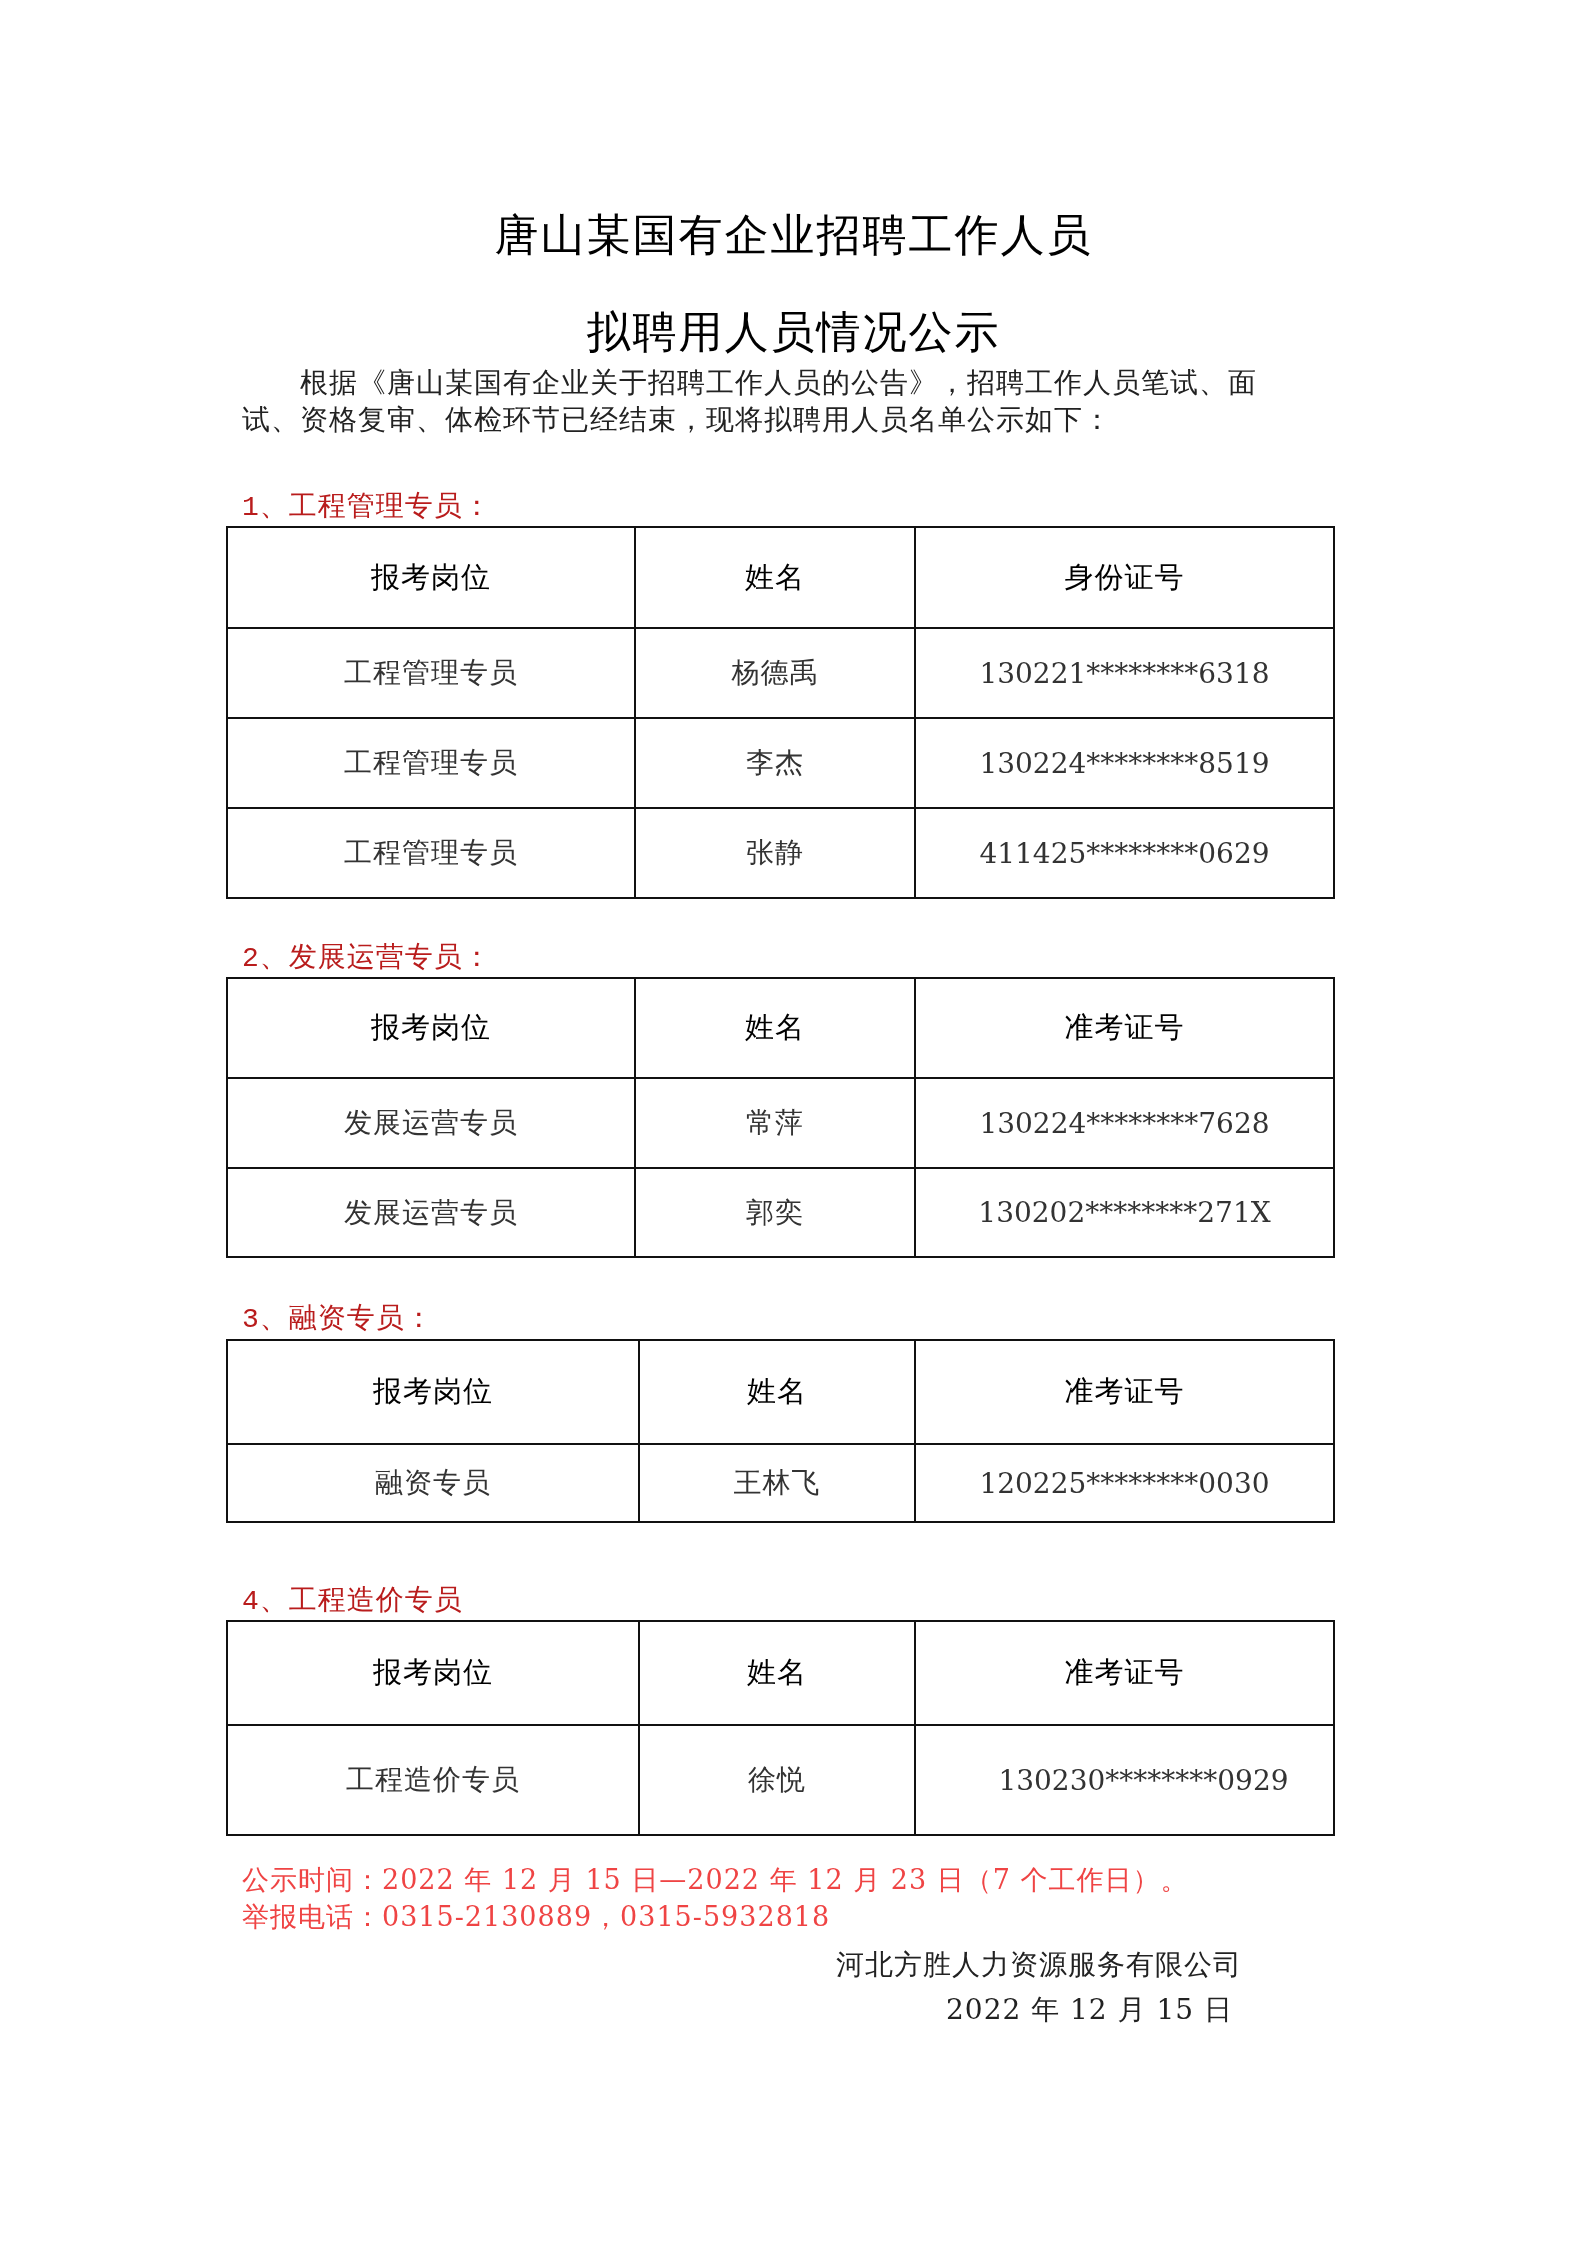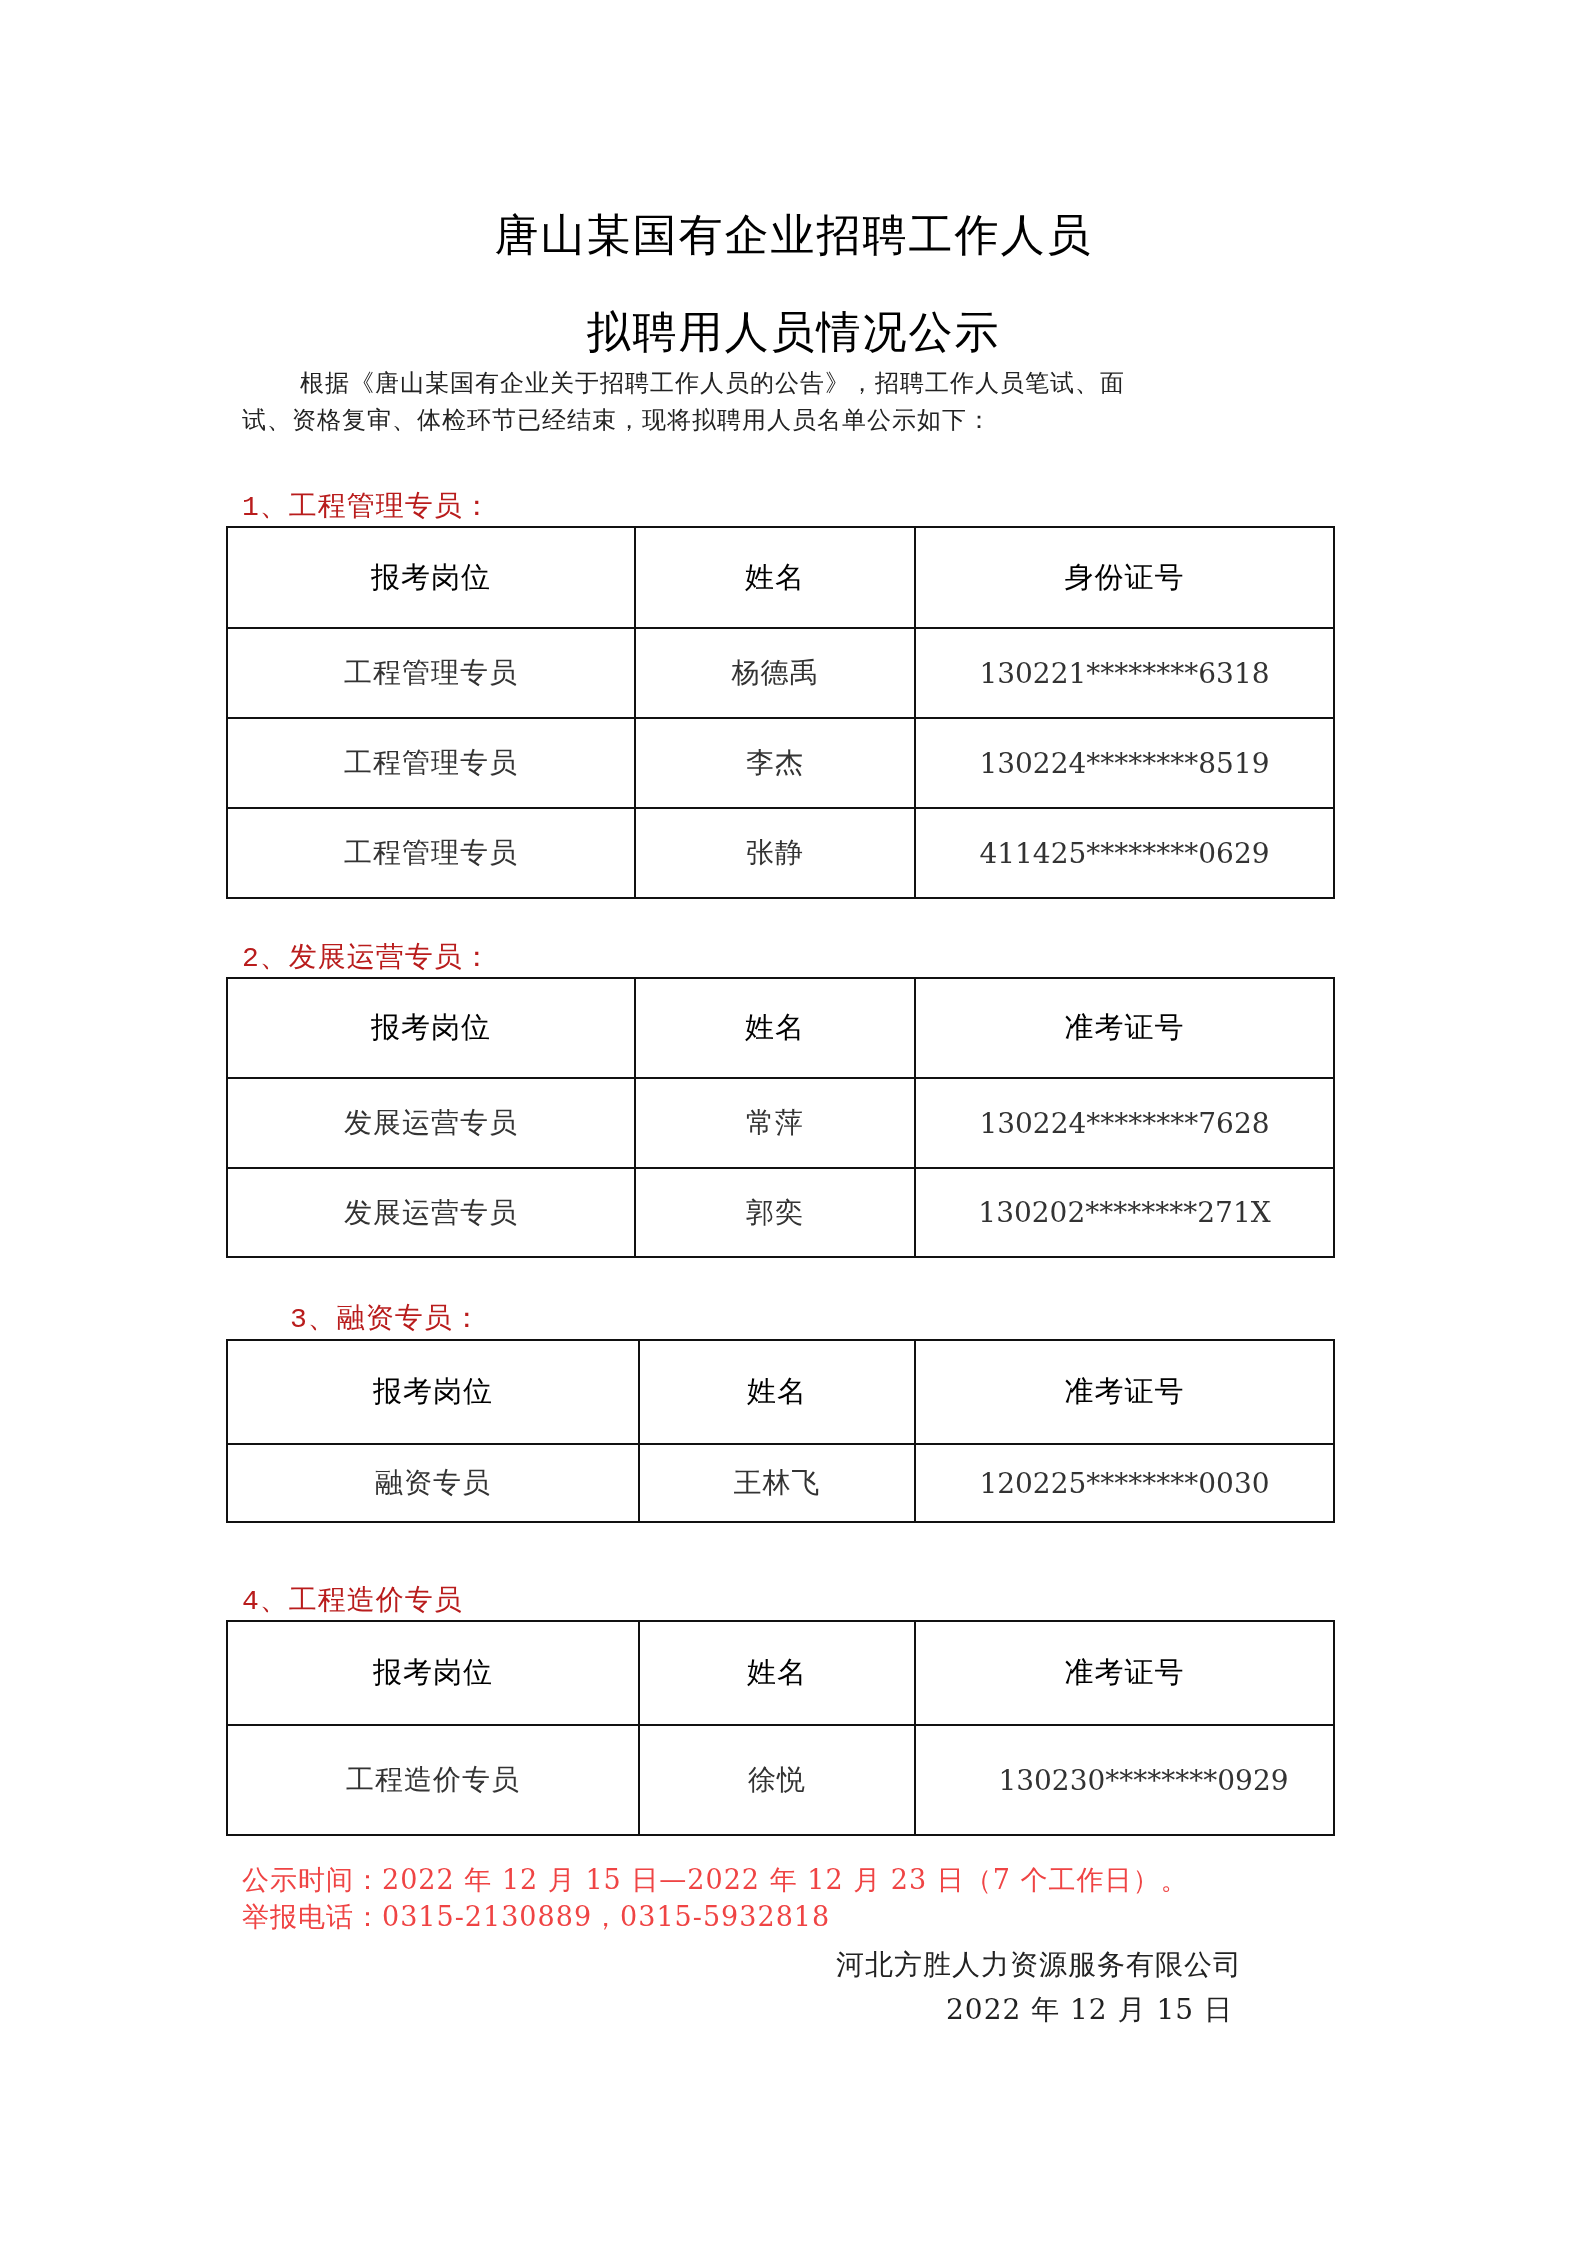--- a/index.html
+++ b/index.html
@@ -8,21 +8,21 @@
       font-family: "DejaVu Serif", "Liberation Serif", serif;
       color: #111111;
     }
     .abs { position: absolute; white-space: nowrap; }
     .title {
       left: 0; width: 1587px; text-align: center;
       font-size: 44px; line-height: 50px; color: #000;
       font-family: "DejaVu Sans", "Liberation Sans", sans-serif;
       letter-spacing: 2px;
     }
-    .body-text { font-size: 24px; line-height: 36px; color: #222; letter-spacing: 1px; }
+    .body-text { font-size: 28px; line-height: 36px; color: #222; letter-spacing: 1px; }
     .section-label {
       font-size: 28px; line-height: 34px; color: #b91c1c; letter-spacing: 1px;
       font-family: Liberation Mono, monospace;
     }
     table.roster {
       position: absolute; left: 226px; width: 1107px;
       border-collapse: collapse; table-layout: fixed;
     }
     table.roster td, table.roster th {
       border: 2px solid #111; text-align: center; padding: 12px;
@@ -97,21 +97,21 @@
     <td class="id">130224********7628</td>
   </tr>
   <tr style="height:89px">
     <td>发展运营专员</td>
     <td>郭奕</td>
     <td class="id">130202********271X</td>
   </tr>
 </tbody>
   </table>
 
-<div class="abs section-label" style="left:242px; top:1303px;margin-left:48px;">3、融资专员：</div>
+<div class="abs section-label" style="left:242px; top:1303px;">3、融资专员：</div>
 <table class="roster" style="top:1339px;">
   <colgroup>
       <col style="width:412px">
       <col style="width:276px">
       <col style="width:419px">
     </colgroup>
   <tbody>
       <tr style="height:104px">
     <th>报考岗位</th>
     <th>姓名</th>

